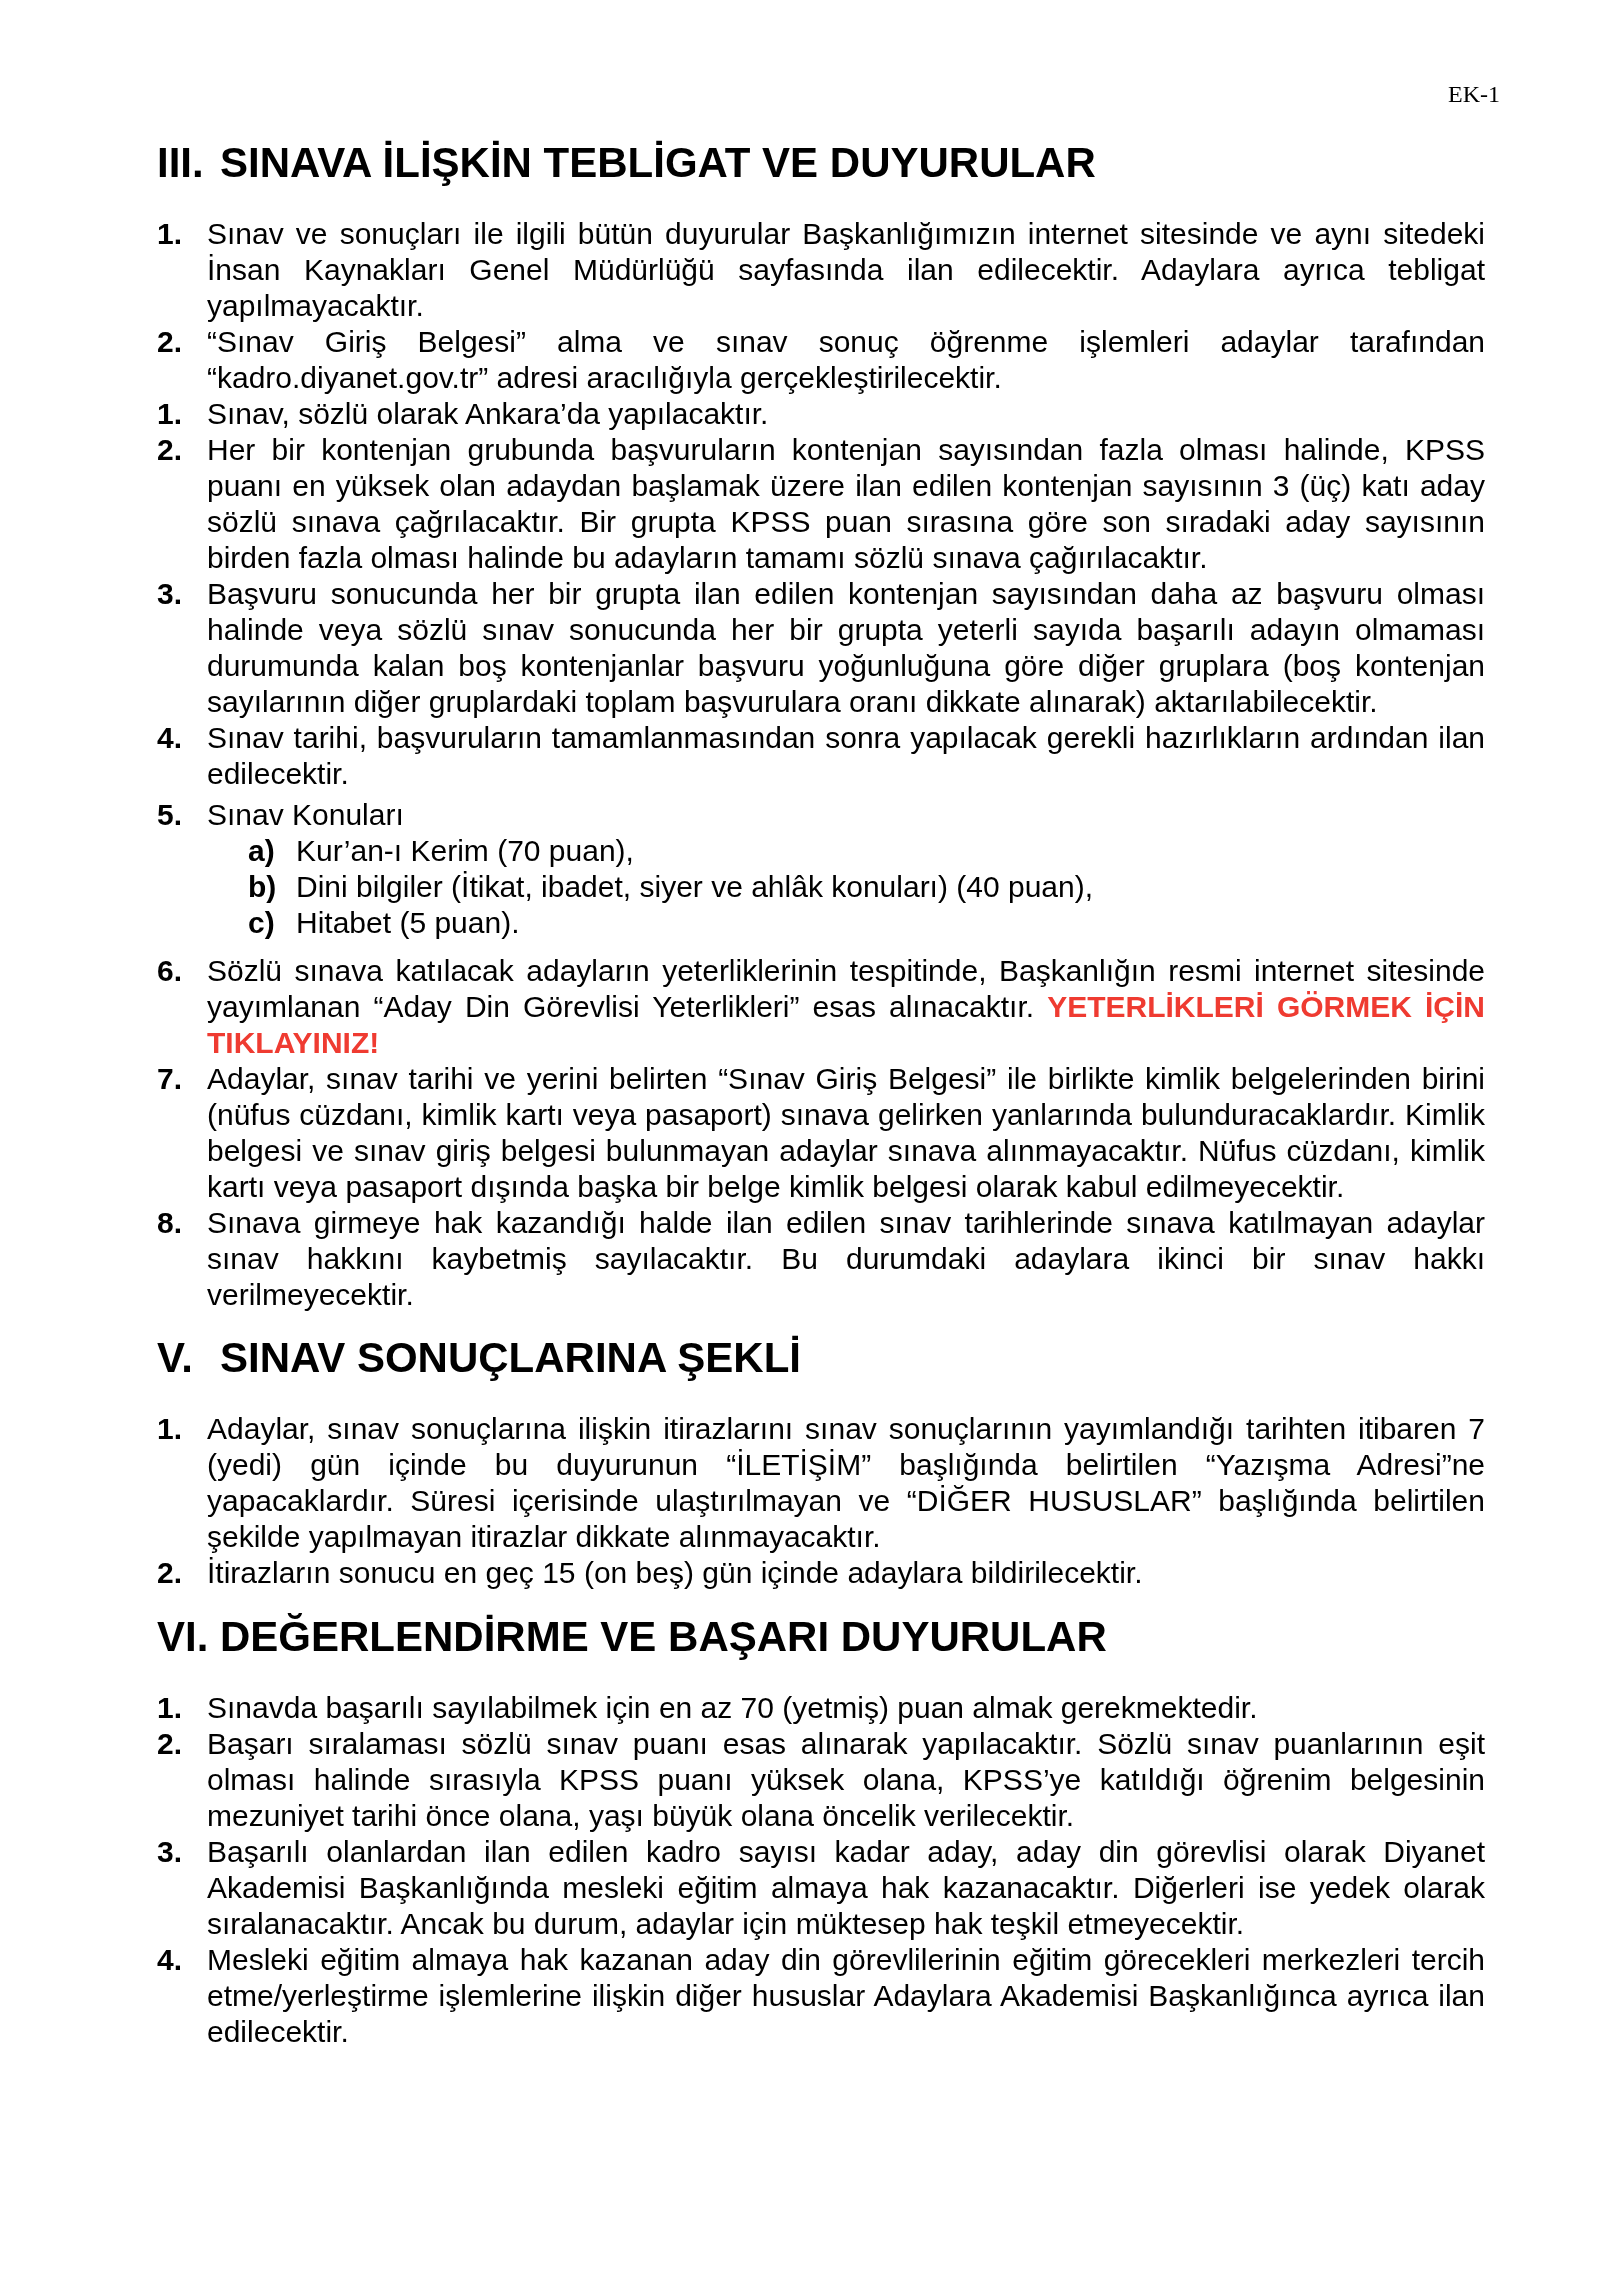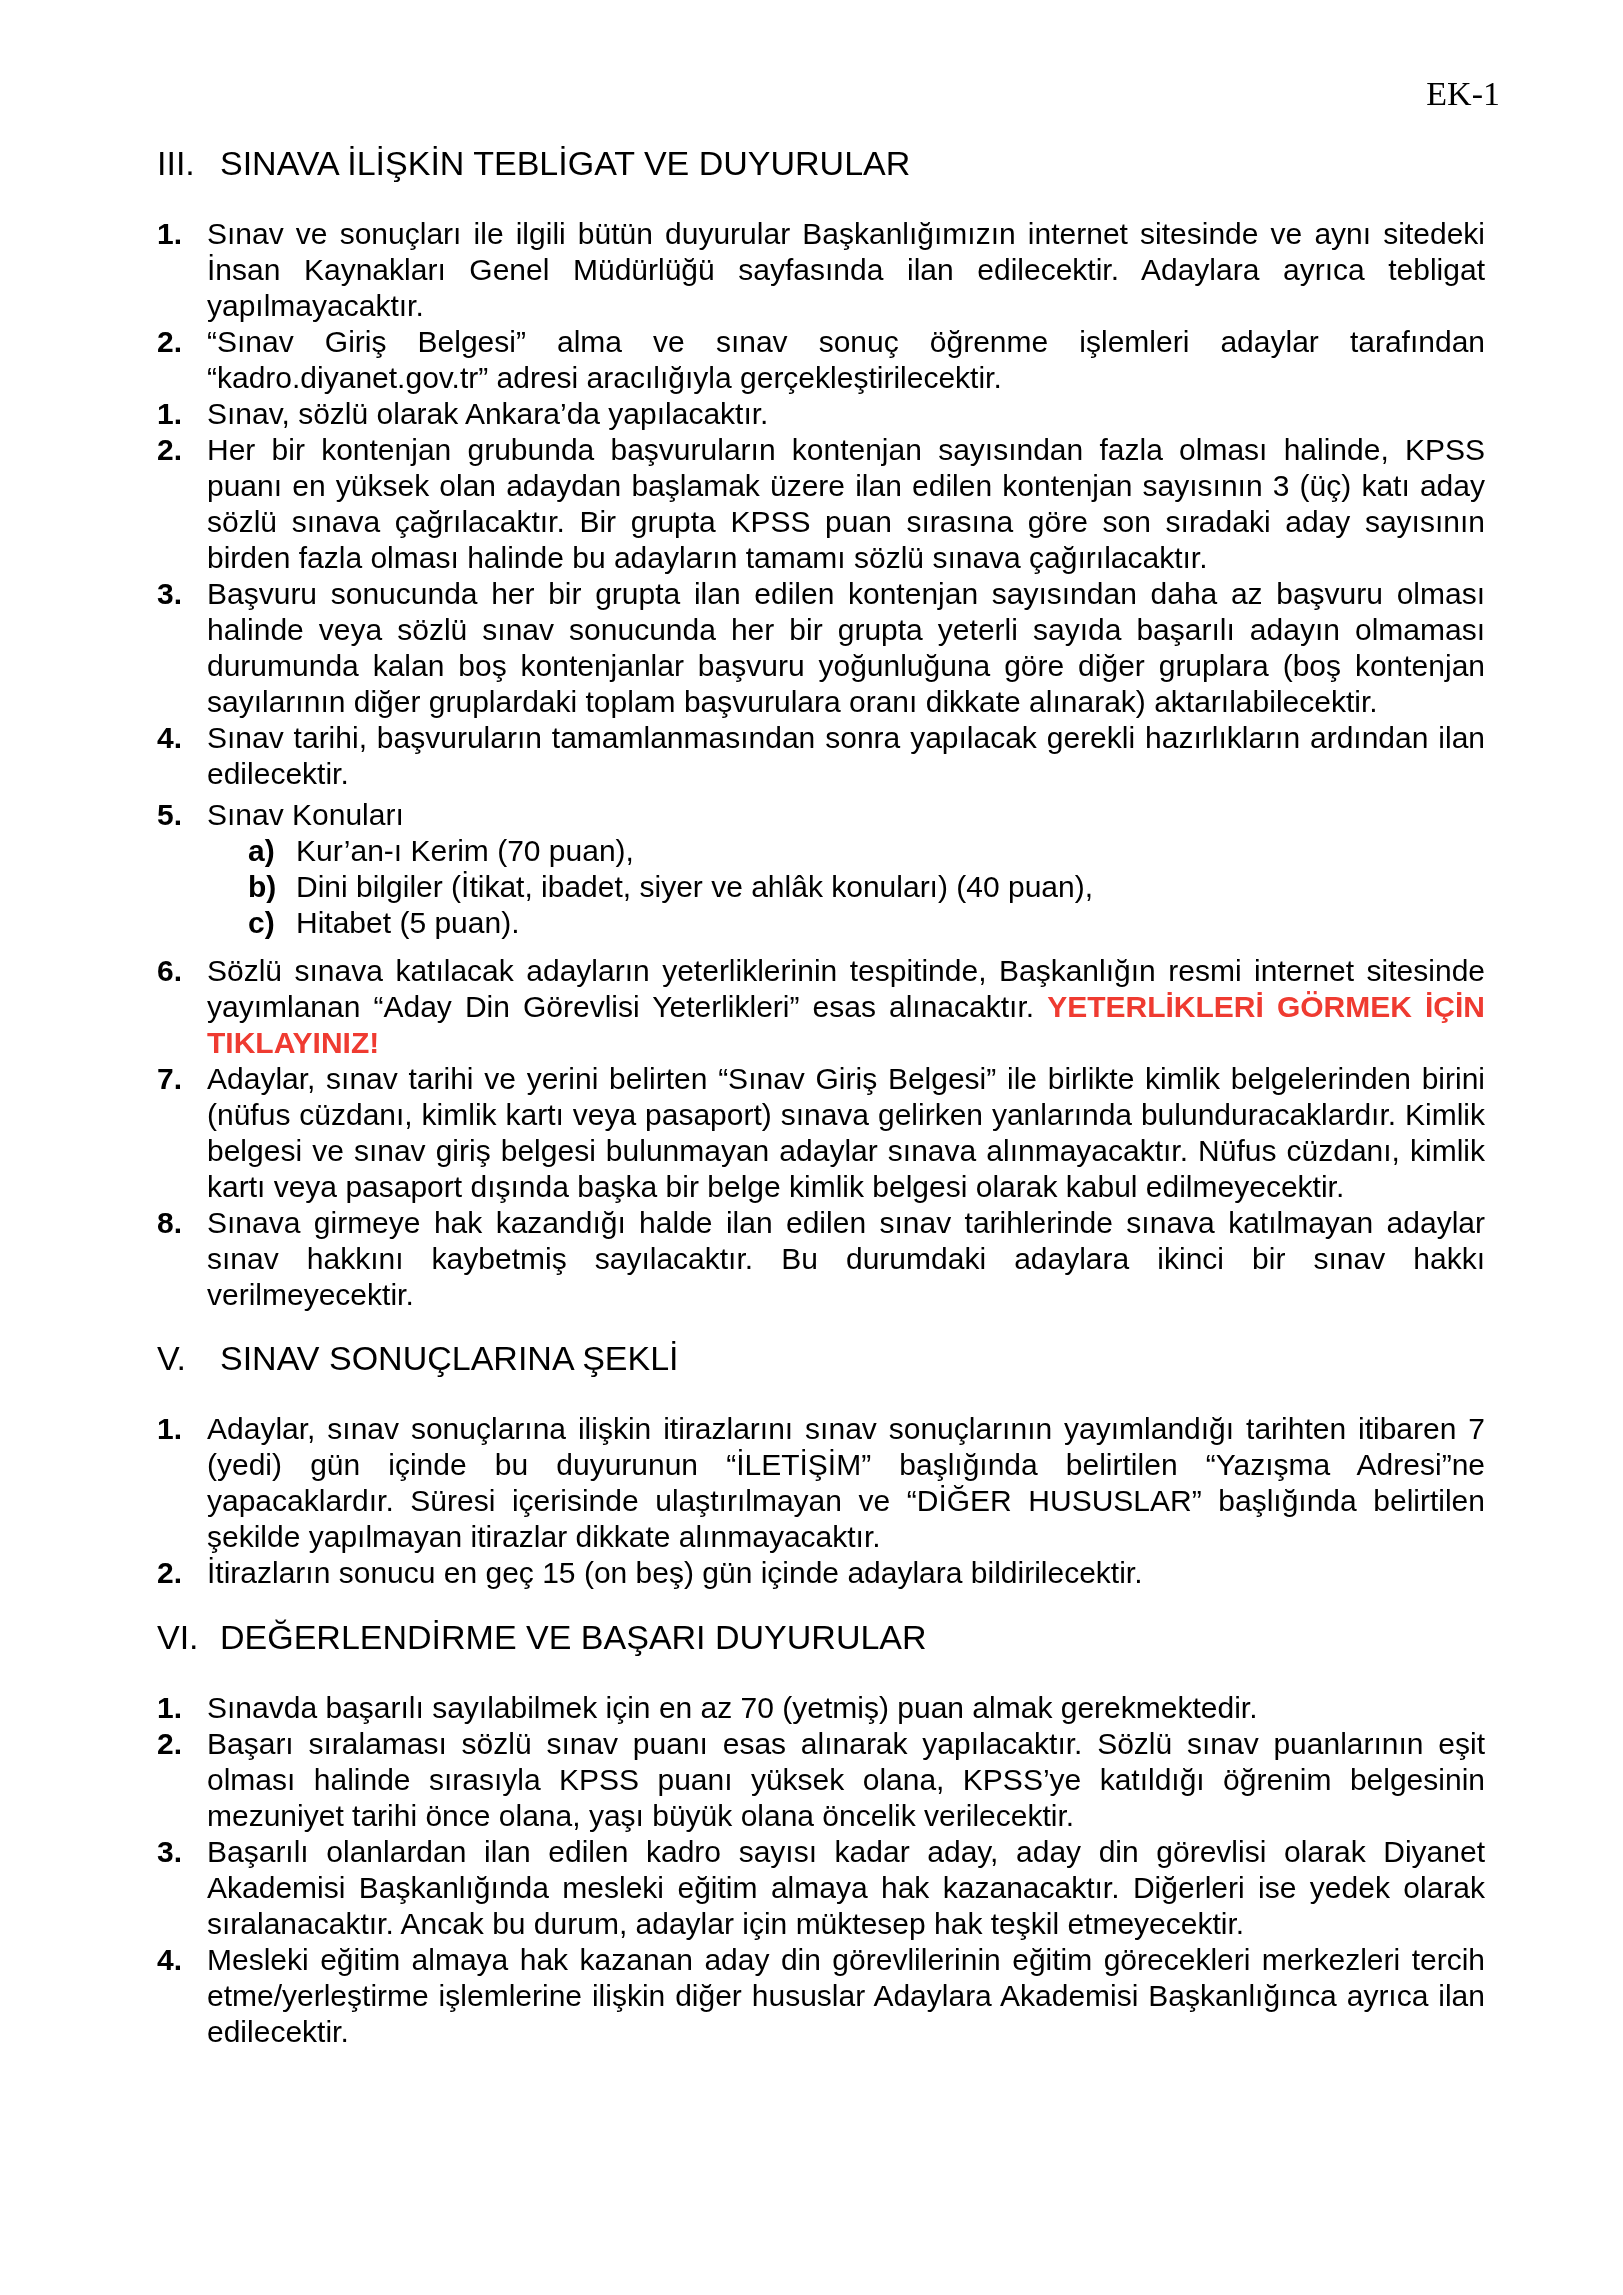--- a/index.html
+++ b/index.html
@@ -14,27 +14,27 @@
     font-size: 30px;
     line-height: 36px;
     color: #000000;
     overflow: hidden;
   }
   .page-tag {
     position: absolute;
     top: 76px;
     right: 123px;
     font-family: "Liberation Serif", serif;
-    font-size: 34px;
+    font-size: 24px;
     line-height: 36px;
     color: #000000;
   }
   .heading {
-    font-weight: normal;
-    font-size: 34px;
+    font-weight: bold;
+    font-size: 42px;
     line-height: 36px;
     margin: 27.5px 0 35px 0;
     white-space: nowrap;
   }
   .heading.first { margin-top: 0; }
   .hnum { display: inline-block; width: 63px; }
   .item {
     position: relative;
     padding-left: 50px;
     text-align: justify;

